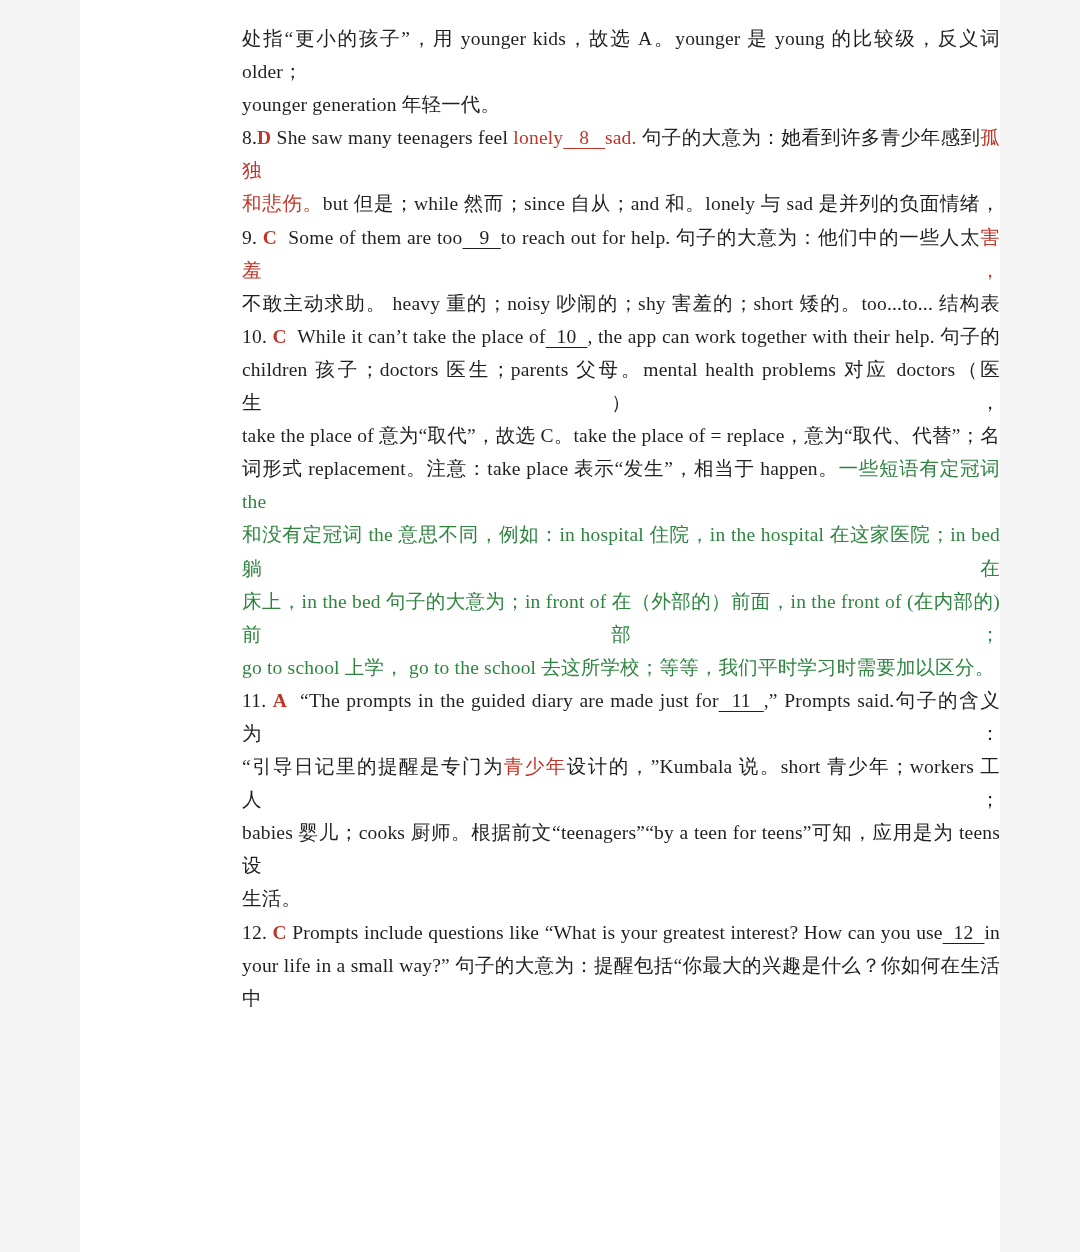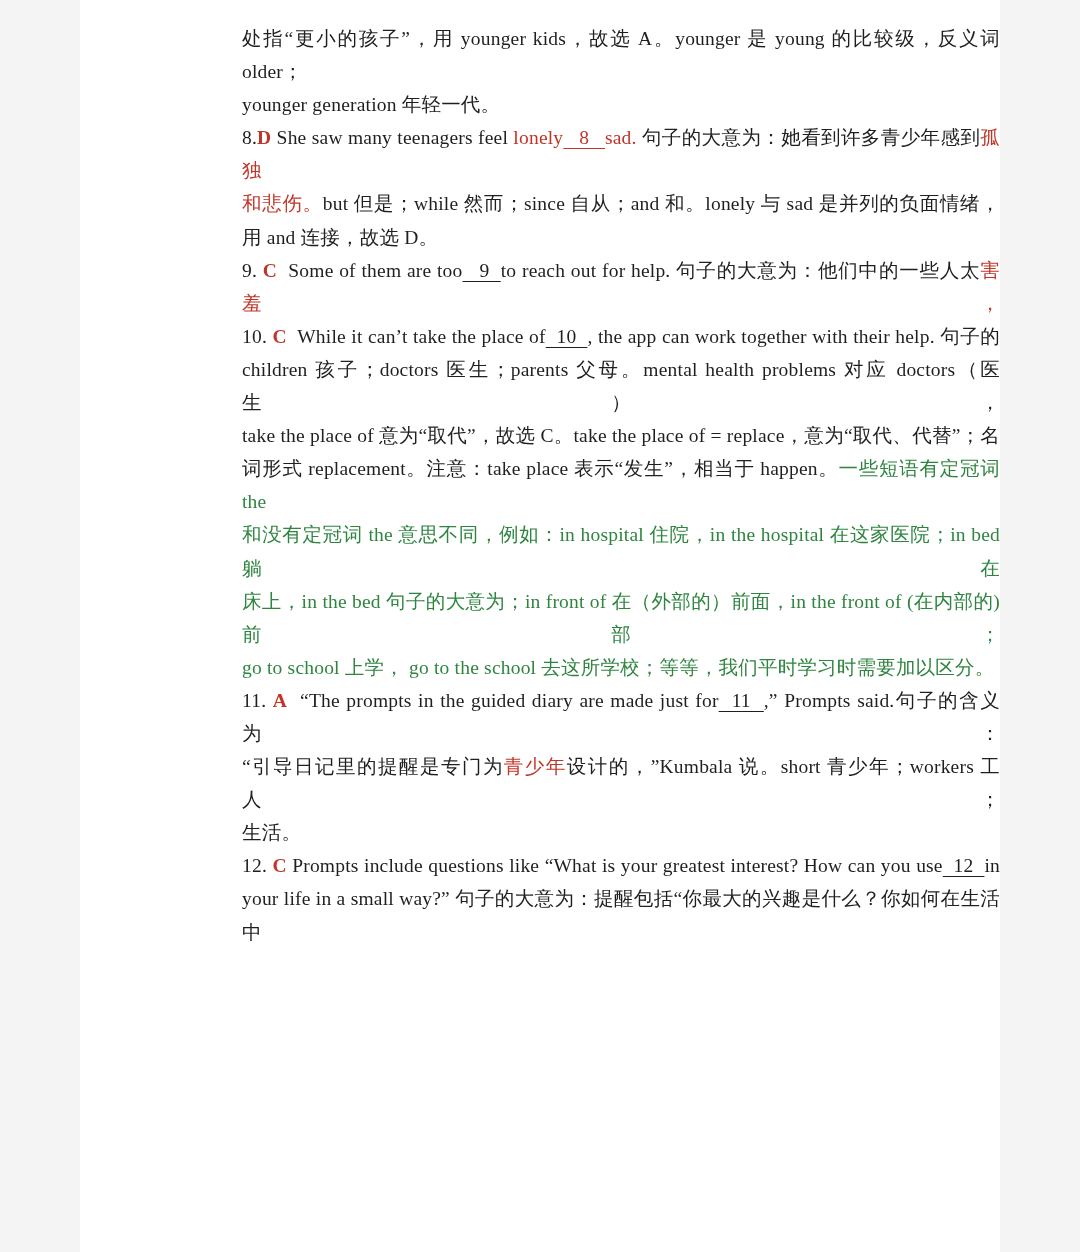--- a/index.html
+++ b/index.html
@@ -46,29 +46,30 @@
 </style>
 </head>
 <body>
 
 <div class="page">
   <div class="content">
       <div class="line"><span class="seg c-ink">处指“更小的孩子”，用 younger kids，故选 A。younger 是 young 的比较级，反义词 older；</span></div>
       <div class="line noj"><span class="seg c-ink">younger generation 年轻一代。</span></div>
       <div class="line"><span class="seg c-ink">8.</span><span class="seg c-red b">D</span><span class="seg c-ink"> She saw many teenagers feel </span><span class="seg c-red">lonely</span><span class="seg c-red u">&nbsp;&nbsp;&nbsp;8&nbsp;&nbsp;&nbsp;</span><span class="seg c-red">sad.</span><span class="seg c-ink"> 句子的大意为：她看到许多青少年感到</span><span class="seg c-red">孤独</span></div>
       <div class="line"><span class="seg c-red">和悲伤。</span><span class="seg c-ink">but 但是；while 然而；since 自从；and 和。lonely 与 sad 是并列的负面情绪，</span></div>
-      <div class="line noj"><span class="seg c-ink">用 and 连接，故选 D。</span></div>
       <div class="line"><span class="seg c-ink">9. </span><span class="seg c-red b">C</span><span class="seg c-ink">&nbsp; Some of them are too</span><span class="seg c-ink u">&nbsp;&nbsp;&nbsp;9&nbsp;&nbsp;</span><span class="seg c-ink">to reach out for help. 句子的大意为：他们中的一些人太</span><span class="seg c-red">害羞，</span></div>
+      <div class="line"><span class="seg c-ink">不敢主动求助。 heavy 重的；noisy 吵闹的；shy 害羞的；short 矮的。too...to... 结构表</span></div>
       <div class="line"><span class="seg c-ink">10. </span><span class="seg c-red b">C</span><span class="seg c-ink">&nbsp; While it can’t take the place of</span><span class="seg c-ink u">&nbsp;&nbsp;10&nbsp;&nbsp;</span><span class="seg c-ink">, the app can work together with their help. 句子的</span></div>
       <div class="line"><span class="seg c-ink">children 孩子；doctors 医生；parents 父母。mental health problems 对应 doctors（医生），</span></div>
       <div class="line"><span class="seg c-ink">take the place of 意为“取代”，故选 C。take the place of = replace，意为“取代、代替”；名</span></div>
       <div class="line"><span class="seg c-ink">词形式 replacement。注意：take place 表示“发生”，相当于 happen。</span><span class="seg c-green">一些短语有定冠词 the</span></div>
       <div class="line"><span class="seg c-green">和没有定冠词 the 意思不同，例如：in hospital 住院，in the hospital 在这家医院；in bed 躺在</span></div>
       <div class="line"><span class="seg c-green">床上，in the bed 句子的大意为；in front of 在（外部的）前面，in the front of (在内部的)前部；</span></div>
       <div class="line noj"><span class="seg c-green">go to school 上学， go to the school 去这所学校；等等，我们平时学习时需要加以区分。</span></div>
       <div class="line"><span class="seg c-ink">11. </span><span class="seg c-red b">A</span><span class="seg c-ink">&nbsp; “The prompts in the guided diary are made just for</span><span class="seg c-ink u">&nbsp;&nbsp;11&nbsp;&nbsp;</span><span class="seg c-ink">,” Prompts said.句子的含义为：</span></div>
       <div class="line"><span class="seg c-ink">“引导日记里的提醒是专门为</span><span class="seg c-red">青少年</span><span class="seg c-ink">设计的，”Kumbala 说。short 青少年；workers 工人；</span></div>
+      <div class="line"><span class="seg c-ink">babies 婴儿；cooks 厨师。根据前文“teenagers”“by a teen for teens”可知，应用是为 teens 设</span></div>
       <div class="line noj"><span class="seg c-ink">生活。</span></div>
       <div class="line"><span class="seg c-ink">12. </span><span class="seg c-red b">C</span><span class="seg c-ink"> Prompts include questions like “What is your greatest interest? How can you use</span><span class="seg c-ink u">&nbsp;&nbsp;12&nbsp;&nbsp;</span><span class="seg c-ink">in</span></div>
       <div class="line"><span class="seg c-ink">your life in a small way?” 句子的大意为：提醒包括“你最大的兴趣是什么？你如何在生活中</span></div>
       <div class="line"></div>
     </div>
 </div>
 
 </body></html>

